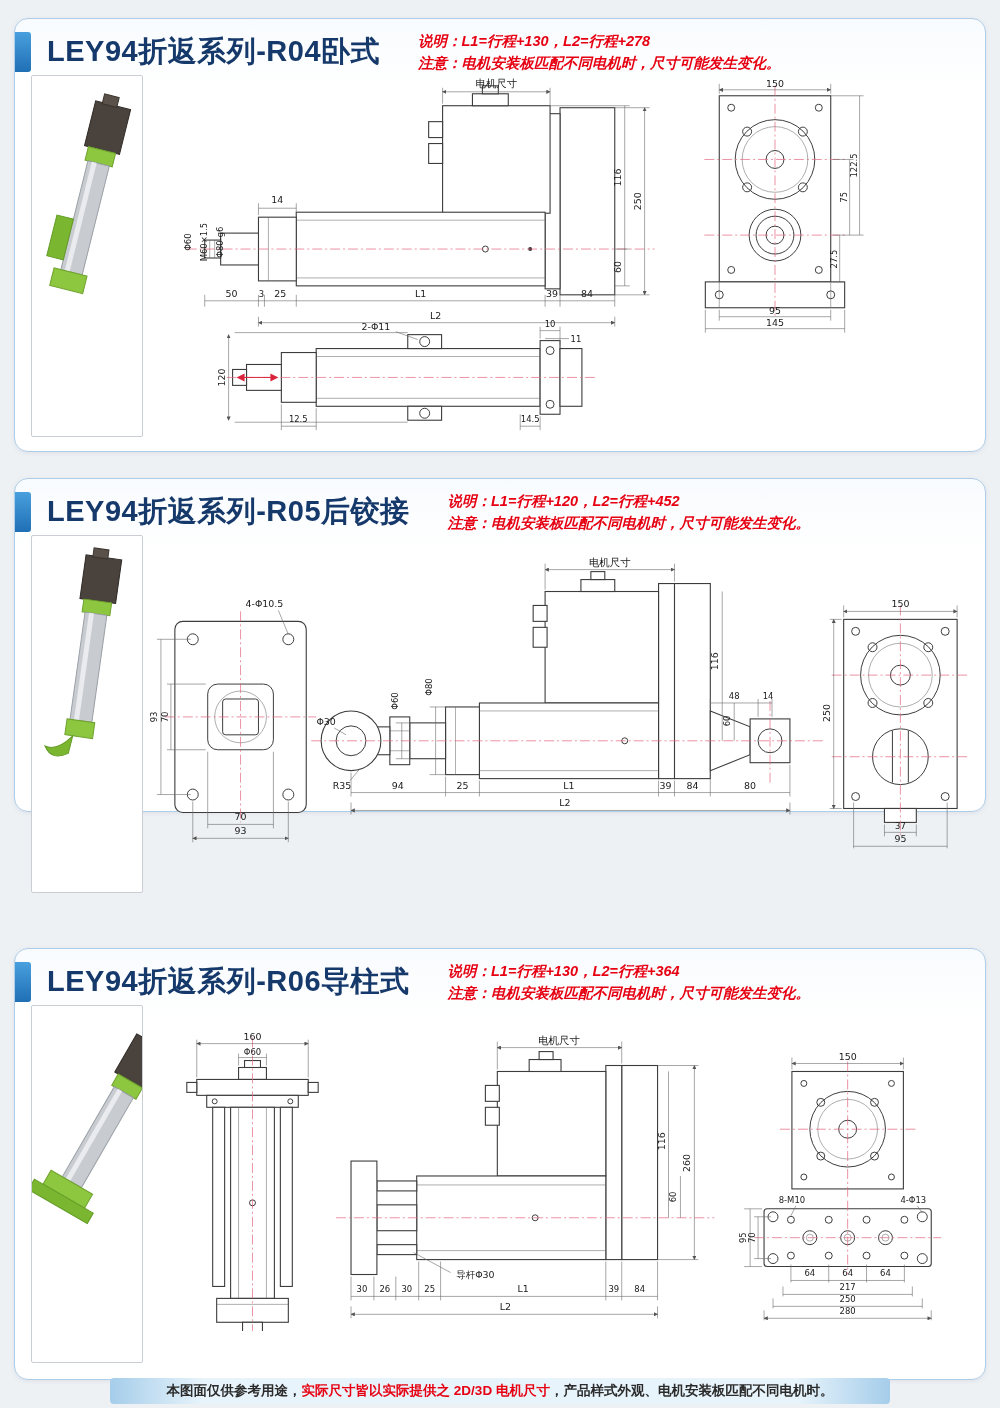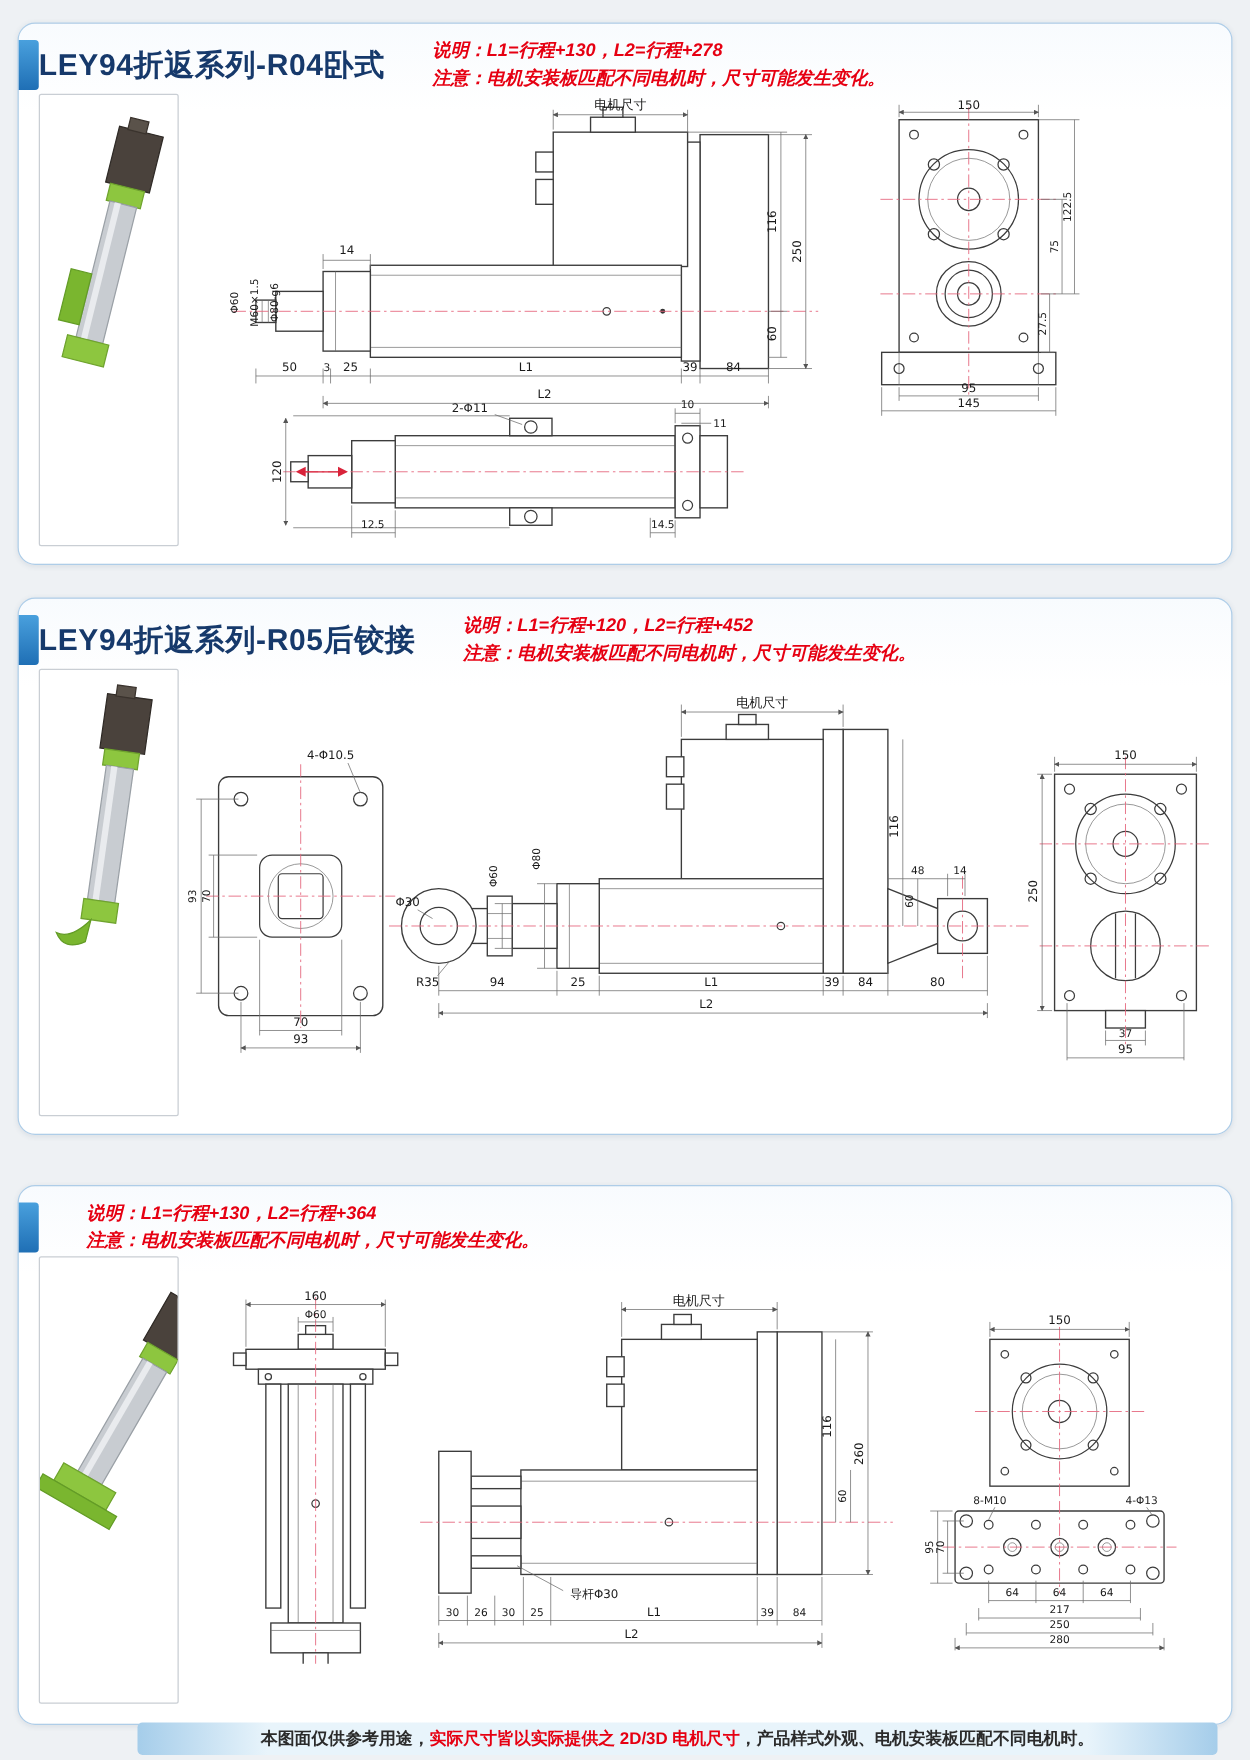--- a/index.html
+++ b/index.html
@@ -10,25 +10,25 @@
     font-family:"Liberation Sans","DejaVu Sans",sans-serif;
     overflow:hidden;
   }
   .panel {
     position:absolute; left:14px; width:972px;
     background:linear-gradient(180deg,#f8fbfe 0,#ffffff 70px);
     border:1.5px solid #aecde8; border-radius:14px;
     box-shadow:0 1px 4px rgba(60,90,120,.10);
   }
   #panel1 { top:18px;  height:434px; }
-  #panel2 { top:478px; height:430px; }
+  #panel2 { top:478px; height:334px; }
   #panel3 { top:948px; height:432px; }
   .hdr { display:flex; align-items:center; padding-top:10px; }
   .accent { width:16px; height:40px; background:linear-gradient(180deg,#49a0dd,#1f6fb5); border-radius:0 3px 3px 0; flex:0 0 auto; }
-  .title { font-size:24px; font-weight:bold; color:#16396b; letter-spacing:.5px; white-space:nowrap; }
+  .title { font-size:29px; font-weight:bold; color:#16396b; margin-left:16px; letter-spacing:.5px; white-space:nowrap; }
   .notes { margin-left:38px; padding-top:2px;font-style:italic; }
   .note { color:#e60012; font-weight:bold; font-size:14.5px; line-height:1.5; white-space:nowrap; }
   .photo {
     position:absolute; left:16px; width:112px;
     border:1px solid #c9ced4; border-radius:2px; background:#fff;
   }
   #panel1 .photo { top:56px; height:362px; }
   #panel2 .photo { top:56px; height:358px; }
   #panel3 .photo { top:56px; height:358px; }
   .drw { position:absolute; left:132px; background:transparent; }
@@ -39,21 +39,21 @@
   .ol  { fill:#ffffff; stroke:#3c3c3c; stroke-width:1.1; }
   .ol2 { fill:none;    stroke:#3c3c3c; stroke-width:1;   }
   .thin{ fill:none;    stroke:#6a6a6a; stroke-width:.55; }
   .dl  { fill:none;    stroke:#6b6b6b; stroke-width:.6;  }
   .cl  { fill:none;    stroke:#e4647c; stroke-width:.7; stroke-dasharray:10 3 2 3; }
   .red { fill:#d9233a; stroke:none; }
   .t   { font-size:9.5px; fill:#1a1a1a; text-anchor:middle; font-family:"DejaVu Sans",sans-serif; }
   .tb  { font-size:10.5px; }
   .ts  { font-size:8.5px; }
   .footer {
-    position:absolute; top:1378px; left:110px; width:864px; height:26px;
+    position:absolute; top:1378px; left:110px; width:780px; height:26px;
     background:linear-gradient(90deg,#a5cdea 0,#e8f4fb 12%,#e8f4fb 88%,#a5cdea 100%);
     border-radius:4px;
     display:flex; align-items:center; justify-content:center;
     font-size:13.5px; font-weight:bold; color:#2b2b2b; white-space:nowrap;
   }
   .footer .fred { color:#e60012; }
 </style>
 </head>
 <body>
 
@@ -388,20 +388,21 @@
       <path class="dl" d="M710 262V308 M804 262V308"></path>
       <line class="dl" x1="710" y1="306" x2="804" y2="306"></line>
       <text class="t" x="757" y="302">95</text>
     </g>
   </svg>
 </section>
 
 <section class="panel" id="panel3">
   <div class="hdr">
     <div class="accent"></div>
+    <div class="title">LEY94折返系列-R06导柱式</div>
     <div class="notes">
       <div class="note">说明：L1=行程+130，L2=行程+364</div>
       <div class="note">注意：电机安装板匹配不同电机时，尺寸可能发生变化。</div>
     </div>
   </div>
 
   <div class="photo">
     <svg width="110" height="358" viewBox="0 0 110 358">
       <g transform="rotate(30 55 140)">
         <rect x="42" y="18" width="36" height="44" fill="#4a423c" stroke="#2f2a26"></rect>

